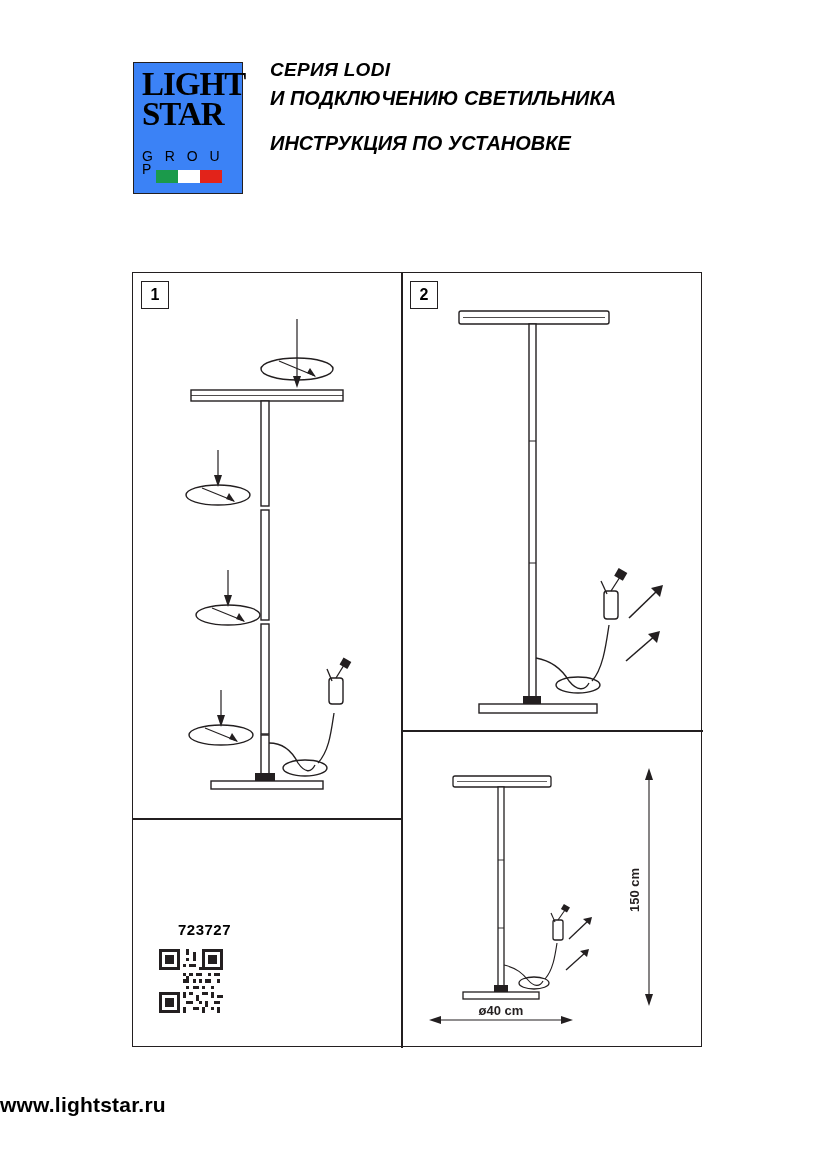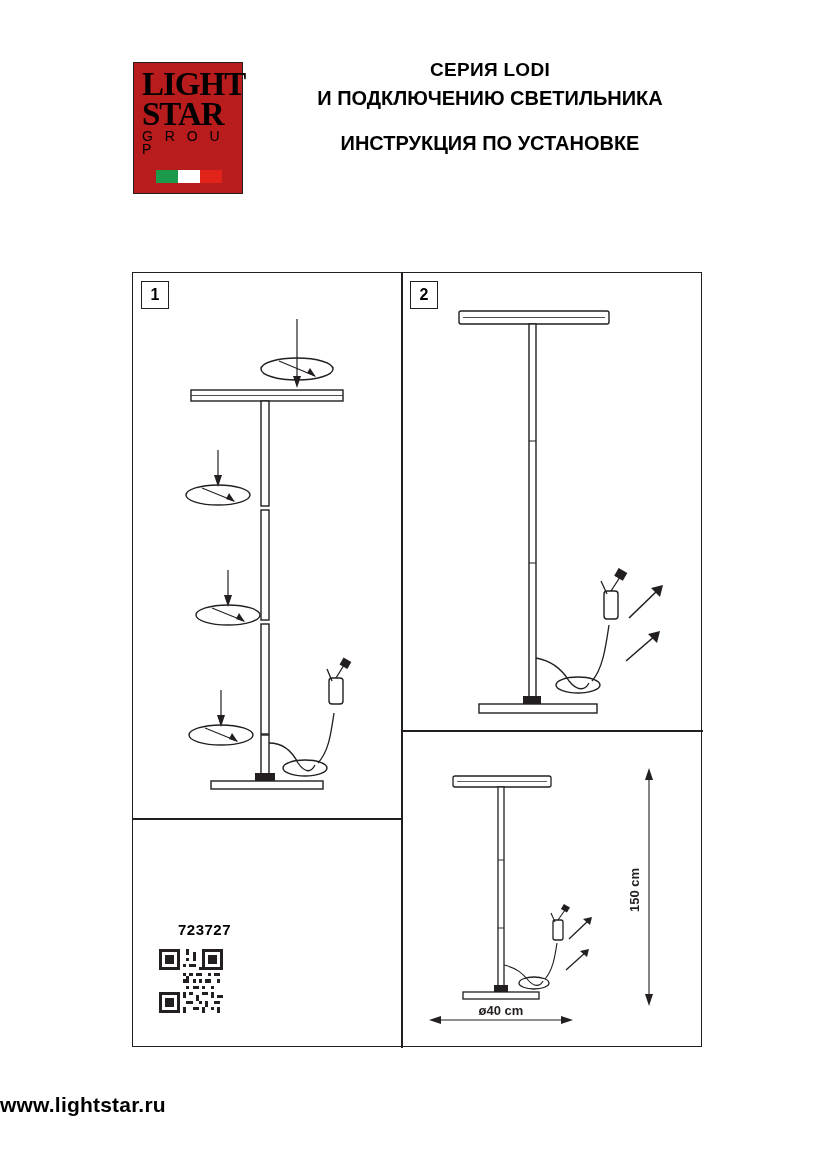--- a/index.html
+++ b/index.html
@@ -21,53 +21,53 @@
     position: absolute;
     left: 0; top: 0;
     width: 826px;
     height: 230px;
   }
   .logo-box {
     position: absolute;
     left: 133px; top: 62px;
     width: 110px; height: 132px;
     border: 1px solid #231f20;
-    background: #b91c1c;
+    background: #3b82f6;
   }
   .logo-text {
     position: absolute;
     left: 8px; top: 6px;
     width: 94px;
     font-family: "Liberation Serif", serif;
     font-weight: bold;
     line-height: 0.92;
     letter-spacing: -1px;
   }
   .logo-l1 { font-size: 33px; }
   .logo-l2 { font-size: 33px; }
   .logo-l3 {
     font-size: 14px;
     letter-spacing: 4px;
     font-family: "Liberation Sans", sans-serif;
     font-weight: normal;
-    margin-top: 0;
+    margin-top: 20px;
   }
   .flag {
     position: absolute;
     left: 22px; bottom: 10px;
     width: 66px; height: 13px;
     display: flex;
   }
   .flag span { flex: 1 1 33.33%; }
 
   .header-title-block {
     position: absolute;
     left: 270px; top: 56px;
     width: 440px;
-    text-align: center;
+    font-style: italic;
   }
   .series-line, .article-line {
     font-size: 19px;
     font-weight: bold;
     letter-spacing: 0.3px;
     line-height: 1.5;
   }
   .instr-line {
     font-size: 20px;
     font-weight: bold;

